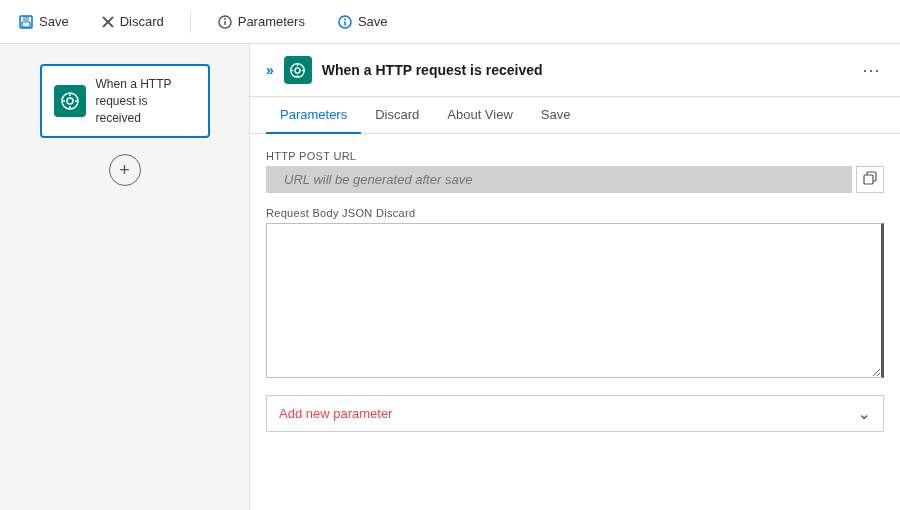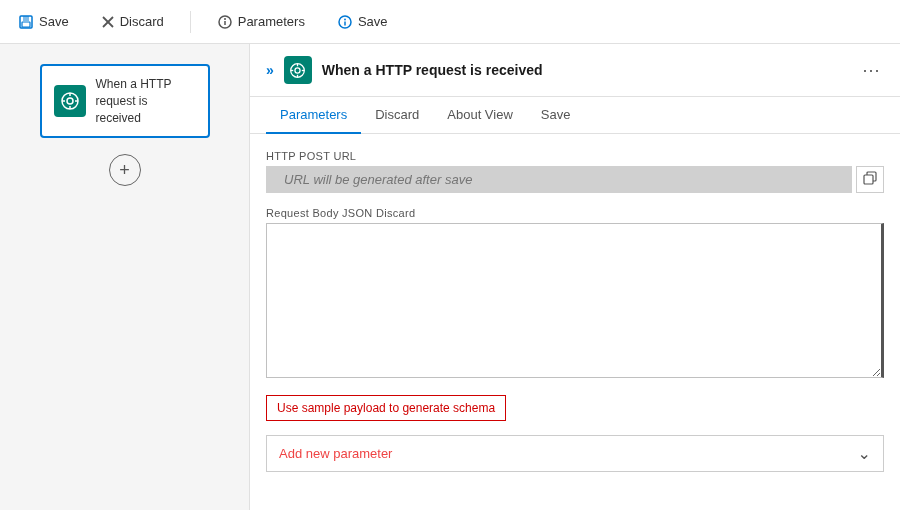--- a/index.html
+++ b/index.html
@@ -288,23 +288,20 @@
             </svg>
           </button>
         </div>
       </div>
 
       <div>
         <div class="field-label">Request Body JSON Discard</div>
         <textarea class="schema-textarea" style=""></textarea>
       </div>
 
-      <div>
-        <button class="schema-link">Use sample payload to generate schema</button>
-      </div>
 
       <div class="add-param">
         <span class="add-param-text">Add new parameter</span>
         <span class="chevron-down">⌄</span>
       </div>
 
     </div>
   </div>
 </div>
 

